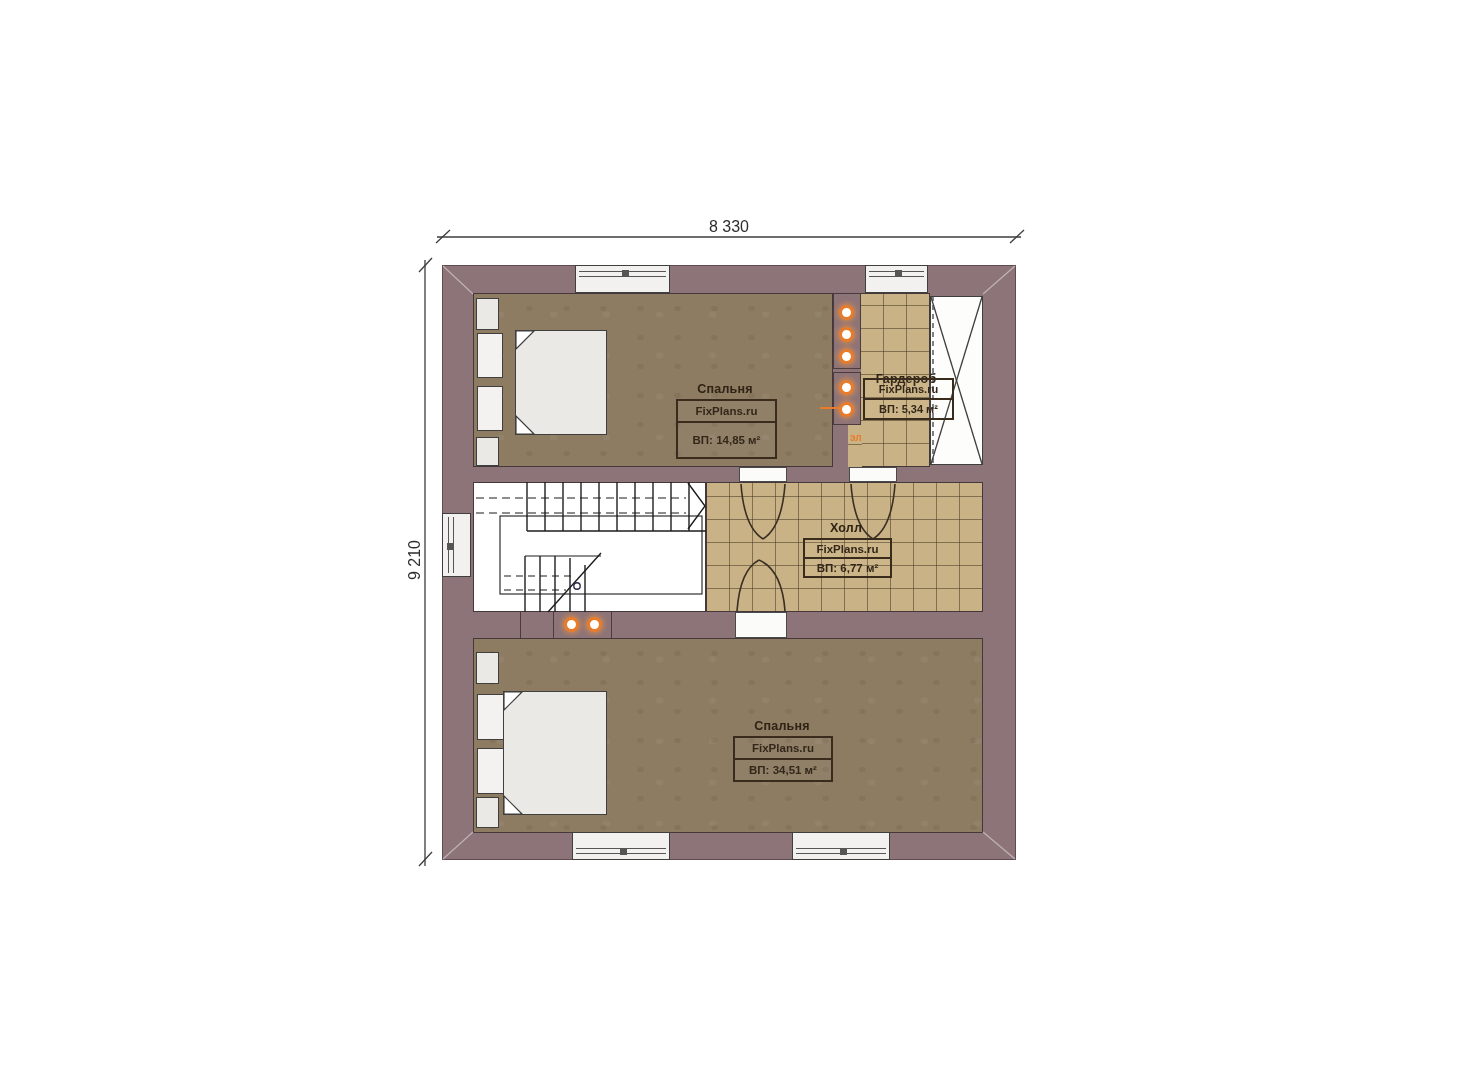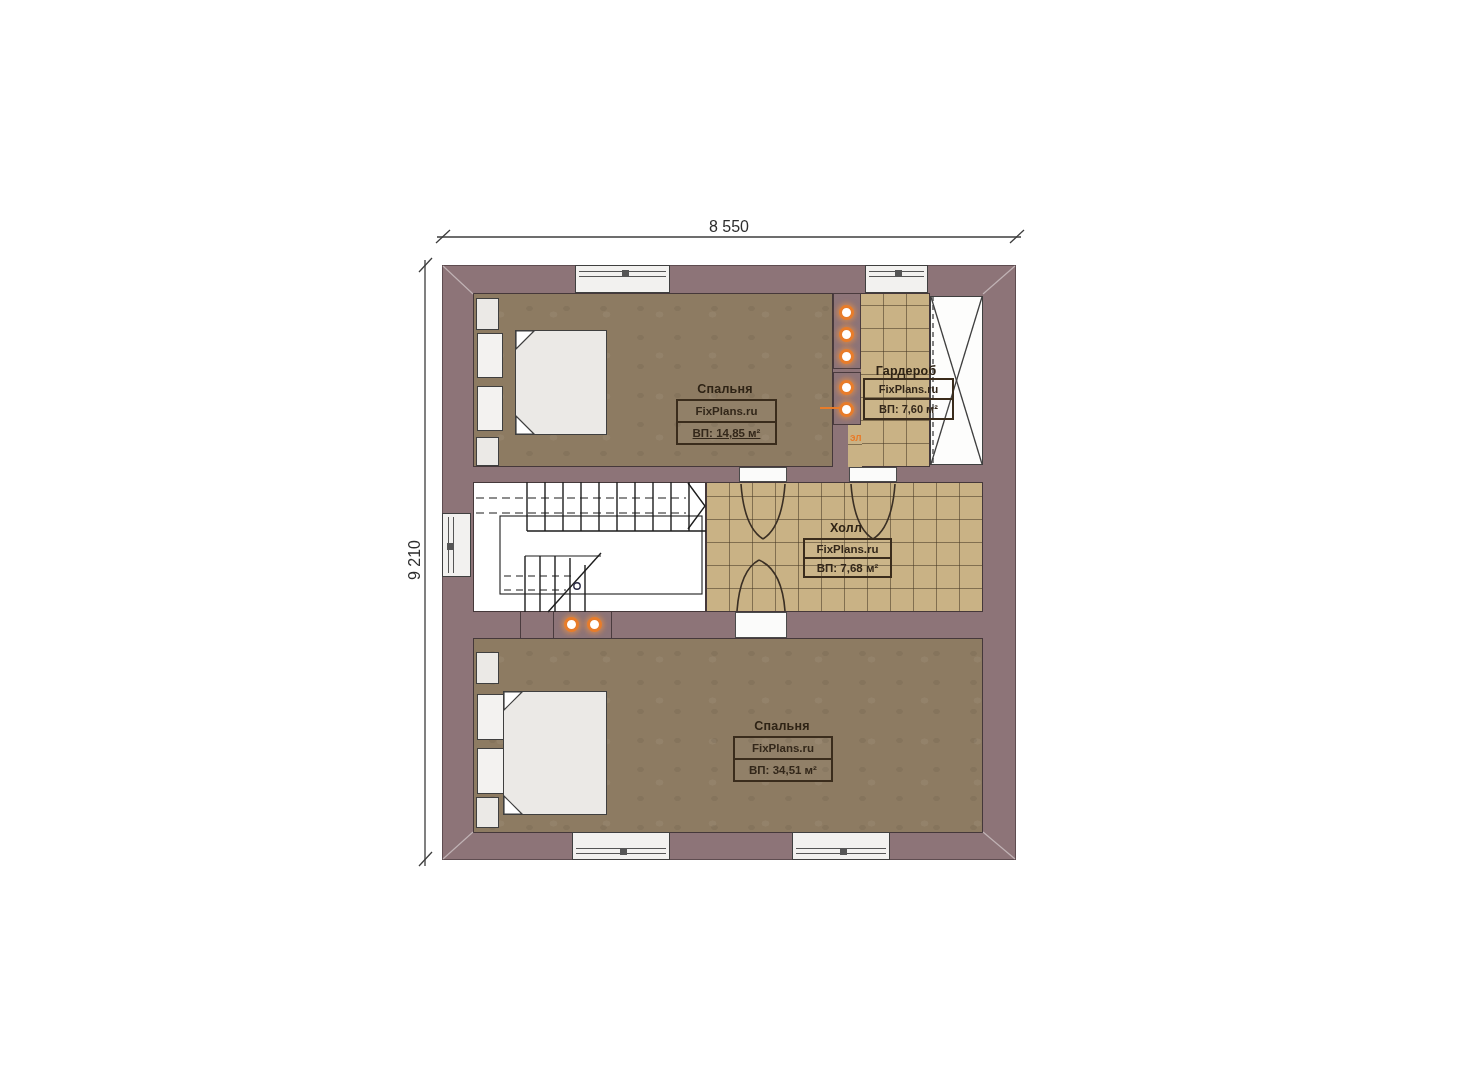--- a/index.html
+++ b/index.html
@@ -42,21 +42,21 @@
   .dim-text{position:absolute;font-size:16px;color:#2e2e2e;text-align:center;}
   .joint{background:#4a3b3e;}
   .el-mark{position:absolute;color:#e87c2a;font-size:10px;font-weight:bold;margin-top:32px;}
   svg.overlay{position:absolute;left:0;top:0;pointer-events:none;}
 </style>
 </head>
 <body>
 
 <div id="canvas">
 
-  <div class="dim-text" style="left:442px;top:218px;width:574px;">8 550</div>
+  <div class="dim-text" style="left:442px;top:218px;width:574px;">8 330</div>
   <div class="dim-text" style="left:384px;top:552px;width:60px;height:16px;transform:rotate(-90deg);">9 210</div>
 
   <div class="abs building" style="left:442px;top:265px;width:574px;height:595px;"></div>
 
   <div class="abs floor-bedroom" style="left:473px;top:293px;width:360px;height:174px;"></div>
   <div class="abs floor-tile" style="left:861px;top:293px;width:69px;height:174px;border-left:none;"></div>
   <div class="abs floor-tile" style="left:848px;top:425px;width:14px;height:42px;border:none;"></div>
   <div class="abs floor-white" style="left:473px;top:482px;width:233px;height:130px;"></div>
   <div class="abs floor-tile" style="left:706px;top:482px;width:277px;height:130px;"></div>
   <div class="abs floor-bedroom" style="left:473px;top:638px;width:510px;height:195px;"></div>
@@ -182,33 +182,33 @@
       <polygon points="516,331 534,331 516,349"></polygon>
       <polygon points="516,434 534,434 516,416"></polygon>
       <polygon points="504,692 522,692 504,710"></polygon>
       <polygon points="504,814 522,814 504,796"></polygon>
     </g>
   </svg>
 
   <div class="room-name" style="left:725px;top:382px;">Спальня</div>
   <div class="label-box" style="left:676px;top:399px;width:97px;font-size:11.5px;">
     <div class="row1" style="height:20px;">FixPlans.ru</div>
-    <div style="height:20px;text-decoration:underline;">ВП: 14,85 м²</div>
-  </div>
-
-  <div class="room-name" style="left:906px;top:364px;">Гардероб</div>
+    <div style="height:34px;">ВП: 14,85 м²</div>
+  </div>
+
+  <div class="room-name" style="left:906px;top:372px;">Гардероб</div>
   <div class="label-box" style="left:863px;top:378px;width:87px;font-size:11px;">
     <div class="row1" style="height:18px;">FixPlans.ru</div>
-    <div style="height:18px;">ВП: 7,60 м²</div>
+    <div style="height:18px;">ВП: 5,34 м²</div>
   </div>
 
   <div class="room-name" style="left:846px;top:521px;">Холл</div>
   <div class="label-box" style="left:803px;top:538px;width:85px;font-size:11.5px;">
     <div class="row1" style="height:17px;">FixPlans.ru</div>
-    <div style="height:17px;">ВП: 7,68 м²</div>
+    <div style="height:17px;">ВП: 6,77 м²</div>
   </div>
 
   <div class="room-name" style="left:782px;top:719px;">Спальня</div>
   <div class="label-box" style="left:733px;top:736px;width:96px;font-size:11.5px;">
     <div class="row1" style="height:20px;">FixPlans.ru</div>
     <div style="height:20px;">ВП: 34,51 м²</div>
   </div>
 
 </div>
 

